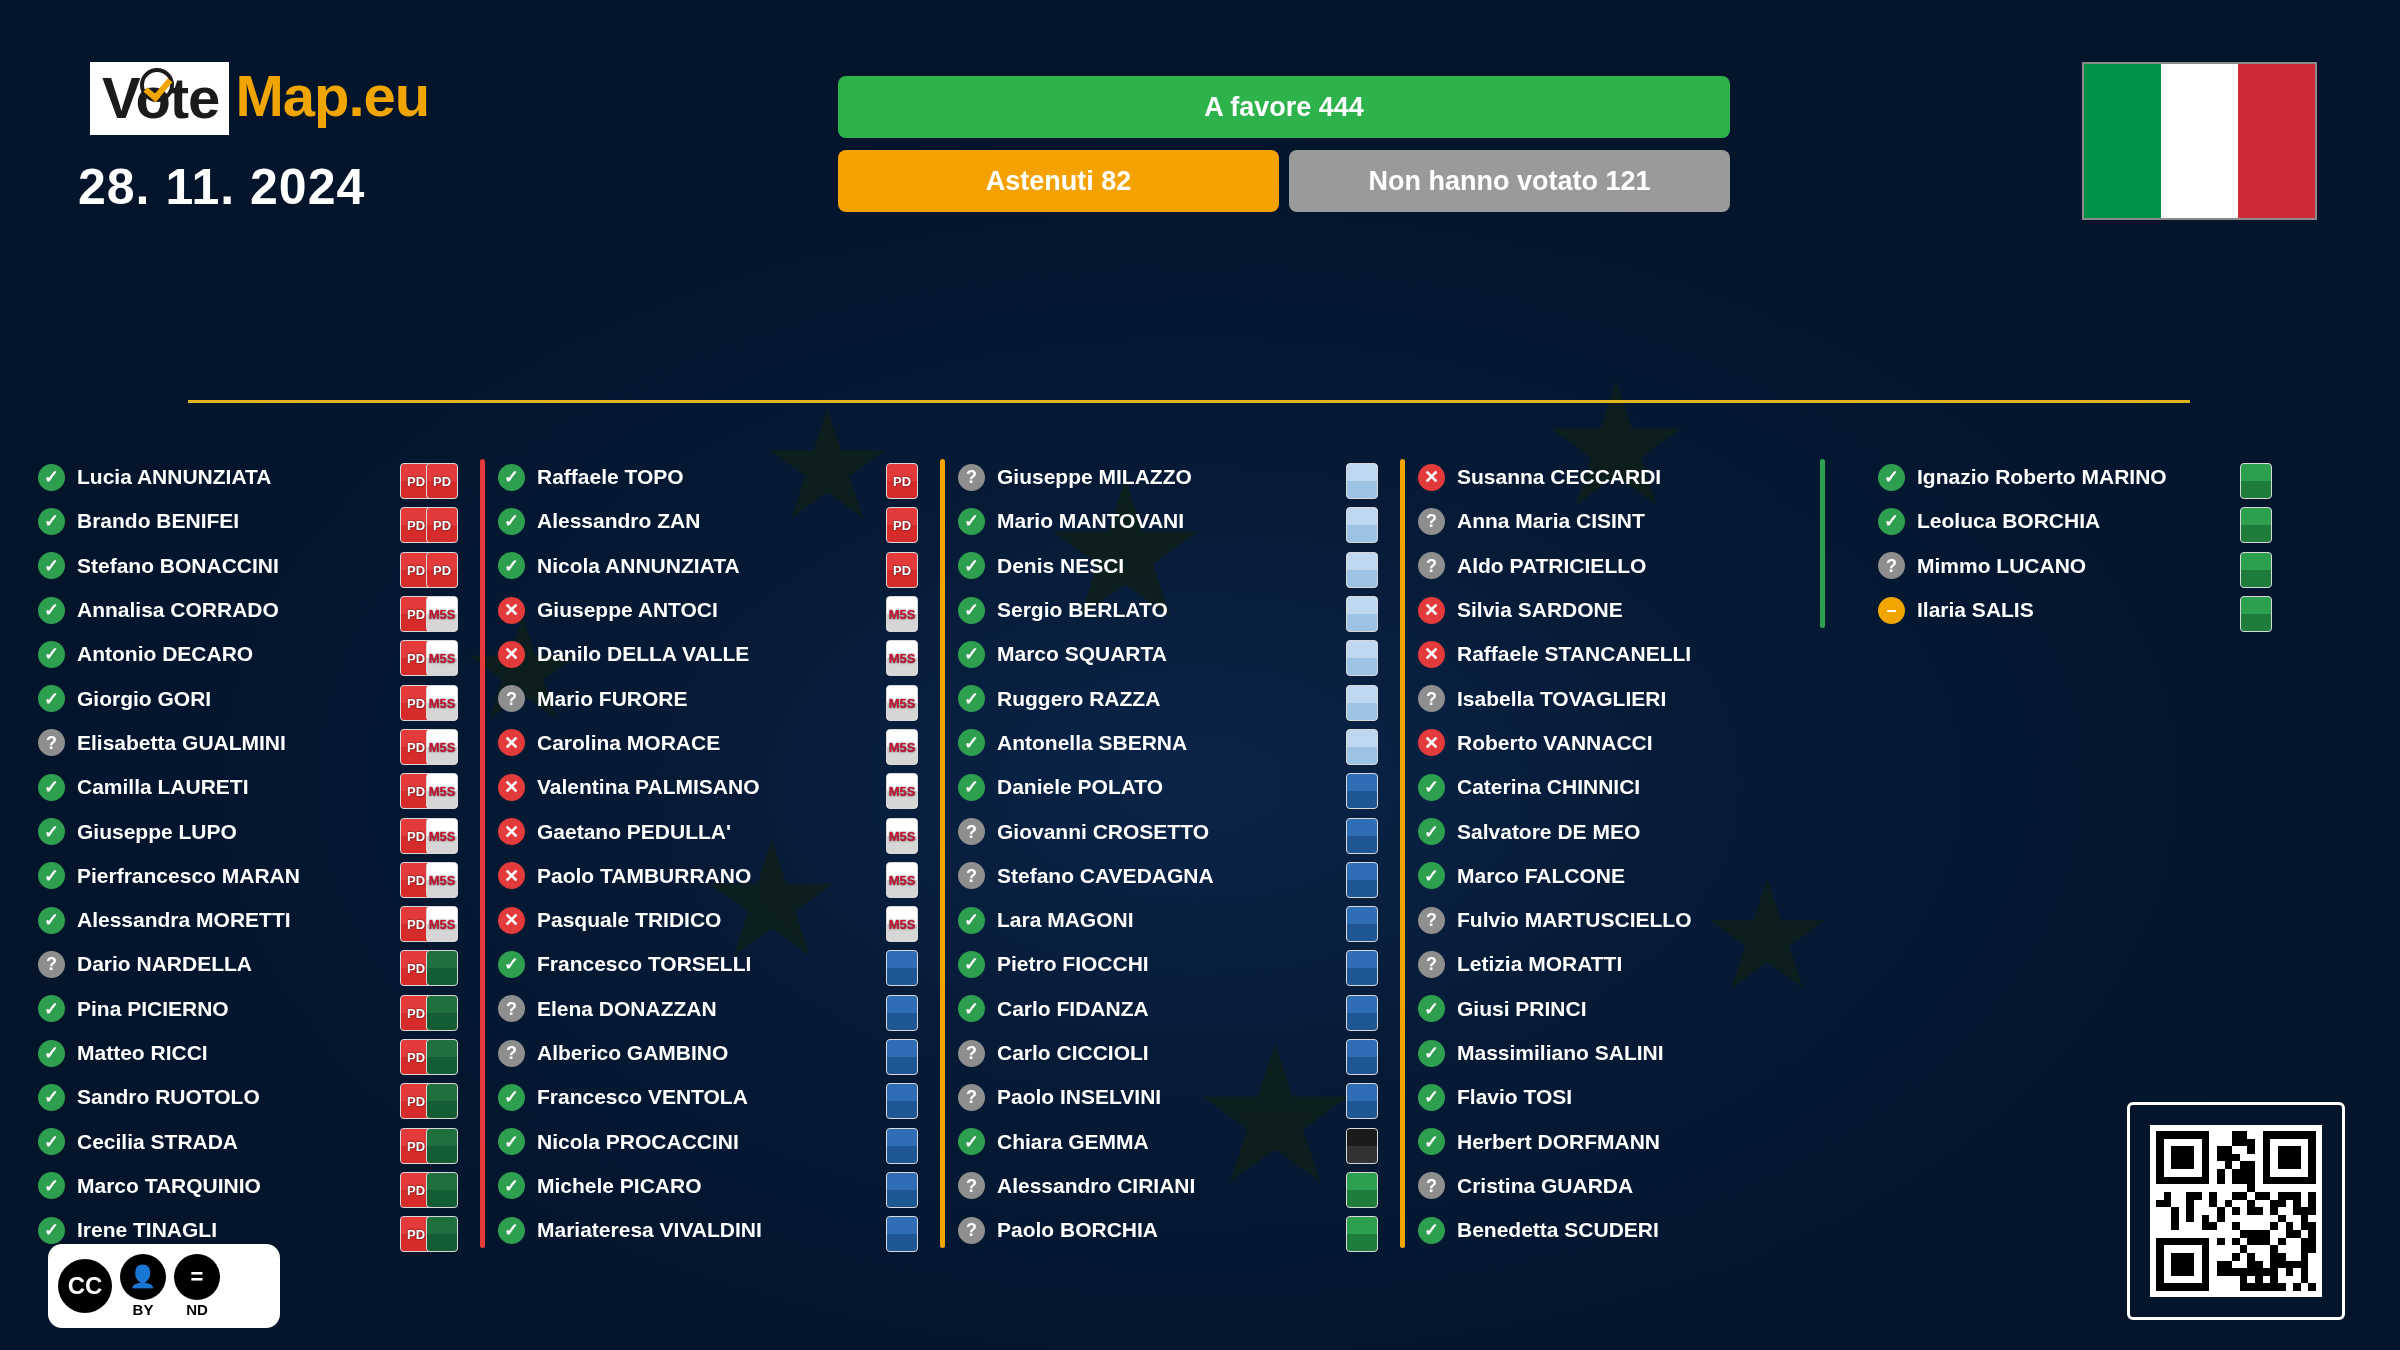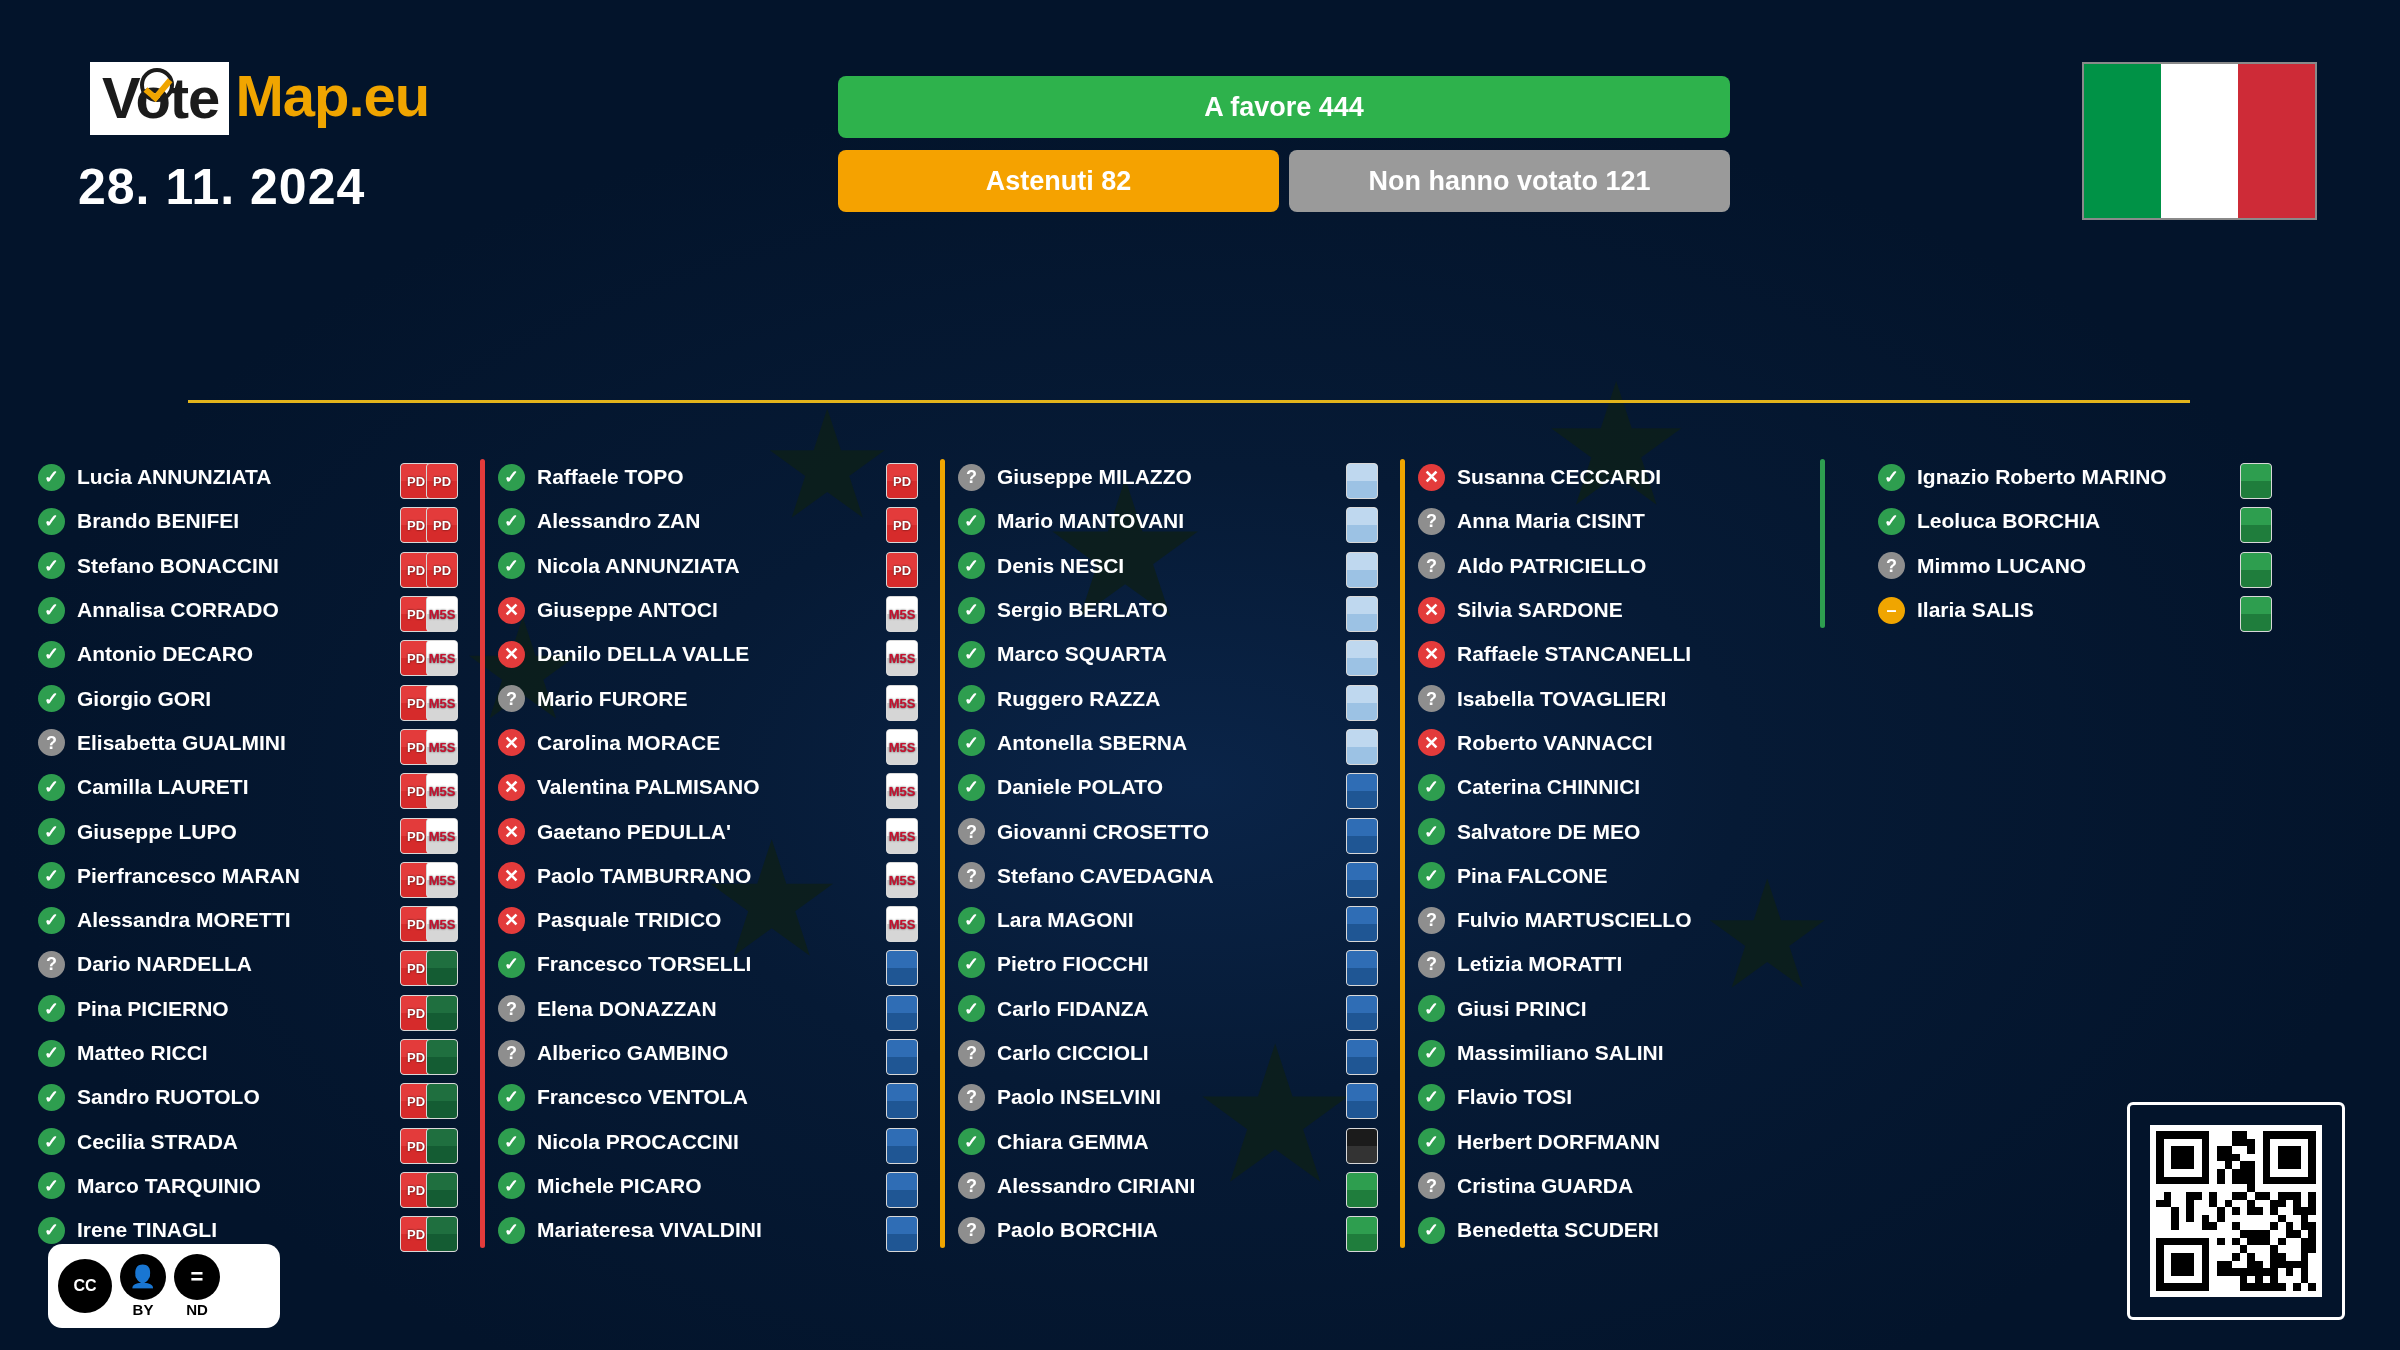--- a/index.html
+++ b/index.html
@@ -202,21 +202,21 @@
     background: #ffffff;
     border-radius: 14px;
     display: flex; align-items: center;
     padding: 0 10px;
     gap: 8px;
   }
   .cc-circle {
     width: 54px; height: 54px; border-radius: 50%;
     background: #000; color: #fff;
     display: flex; align-items: center; justify-content: center;
-    font-size: 16px; font-weight: bold;
+    font-size: 24px; font-weight: bold;
   }
   .cc-item { text-align: center; }
   .cc-item .c {
     width: 46px; height: 46px; border-radius: 50%;
     background: #000; color: #fff;
     display: flex; align-items: center; justify-content: center;
     font-size: 22px; font-weight: bold;
     margin: 0 auto;
   }
   .cc-item .t { font-size: 15px; font-weight: bold; color: #000; margin-top: 1px; }
@@ -1011,21 +1011,21 @@
           <div class="row">
             <div class="vote-icon for">✓</div>
             <div class="mep-name">Caterina CHINNICI</div>
           </div>
           <div class="row">
             <div class="vote-icon for">✓</div>
             <div class="mep-name">Salvatore DE MEO</div>
           </div>
           <div class="row">
             <div class="vote-icon for">✓</div>
-            <div class="mep-name">Pina FALCONE</div>
+            <div class="mep-name">Marco FALCONE</div>
           </div>
           <div class="row">
             <div class="vote-icon novote">?</div>
             <div class="mep-name">Fulvio MARTUSCIELLO</div>
           </div>
           <div class="row">
             <div class="vote-icon novote">?</div>
             <div class="mep-name">Letizia MORATTI</div>
           </div>
           <div class="row">

